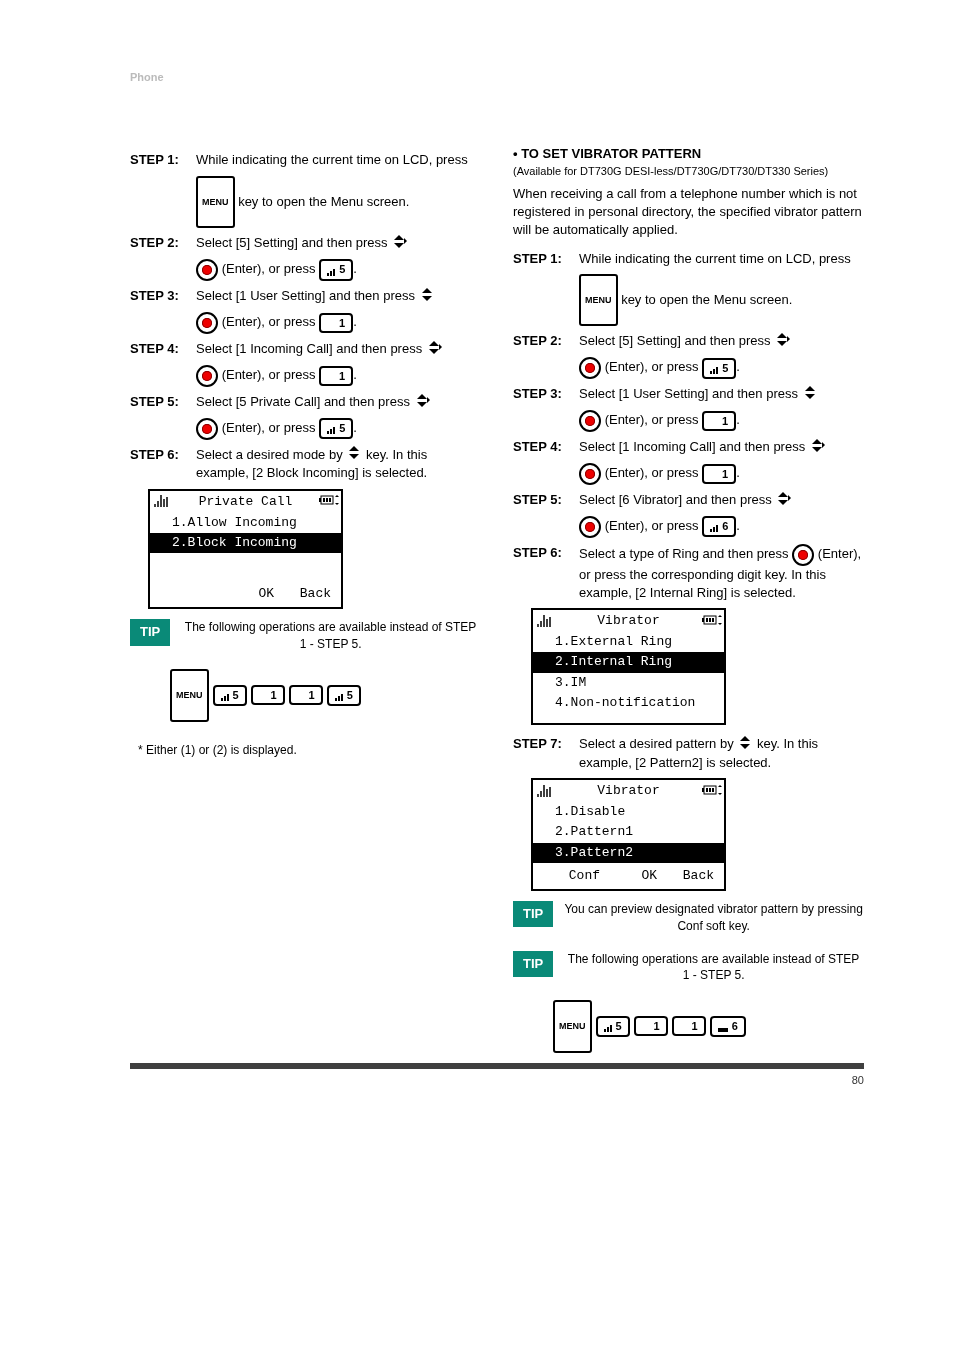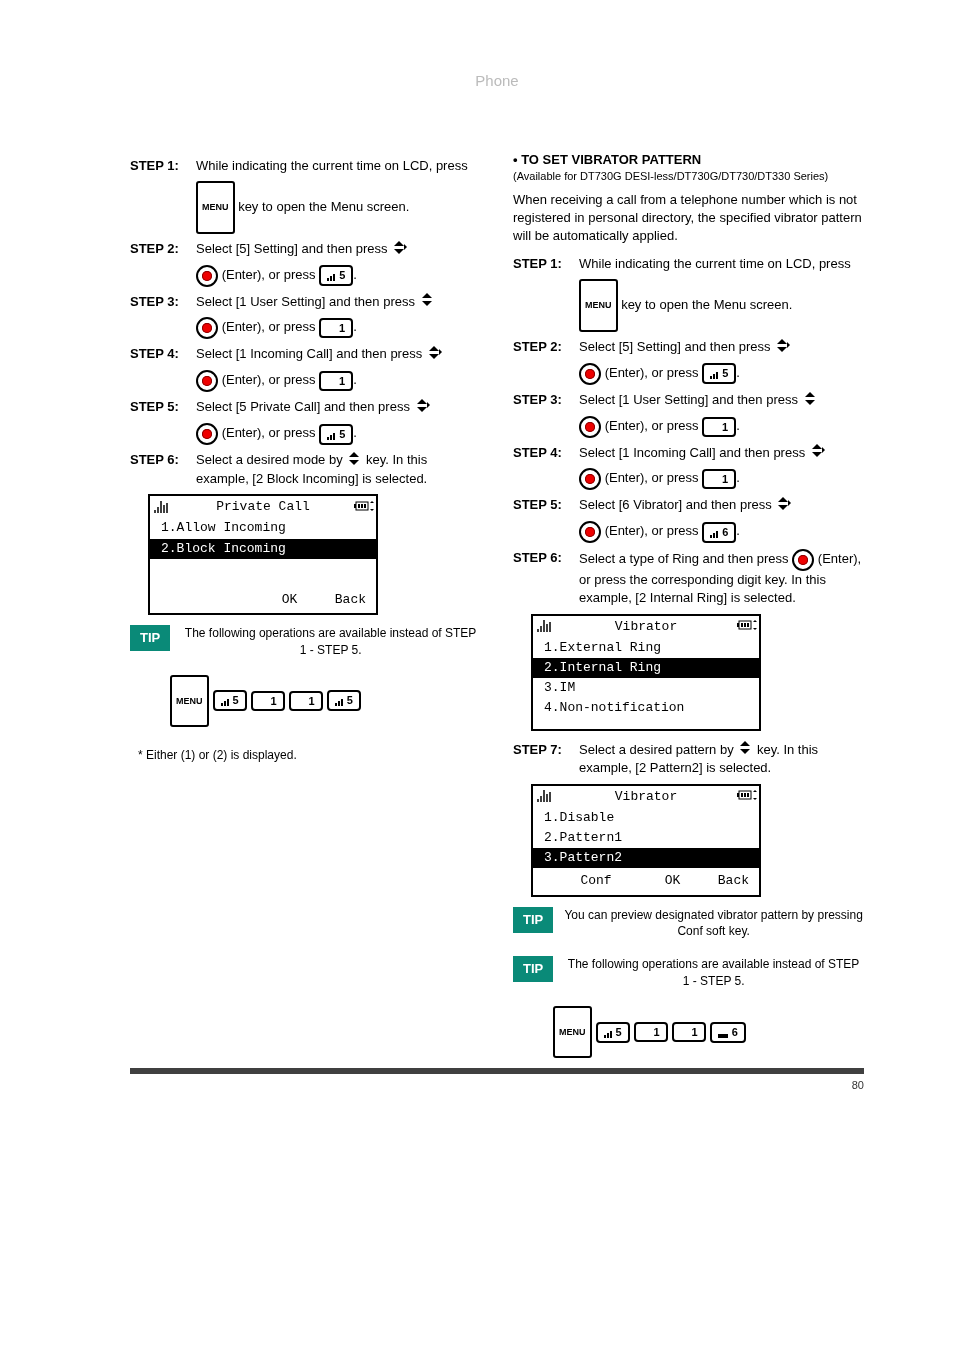--- a/index.html
+++ b/index.html
@@ -8,21 +8,21 @@
     font-family: Arial, sans-serif;
     font-size: 13px;
     color: #000;
     background: #fff;
     width: 954px;
     padding: 70px 90px 40px 130px;
     line-height: 1.4;
   }
   .two-col { display: flex; gap: 32px; }
   .col { flex: 1; min-width: 0; }
-  .page-title { color: #bbb; text-align: center; font-size: 15px; margin-bottom: 60px; }
+  .page-title { color: #bbb; text-align: left; font-size: 11px; margin-bottom: 60px; font-weight: bold; }
   .step { margin: 6px 0 6px 0; display: flex; align-items: flex-start; gap: 8px; }
   .step .label { flex: 0 0 58px; font-weight: bold; }
   .step .body { flex: 1; }
   .enter-dot {
     display: inline-block; width: 22px; height: 22px; border: 2px solid #000; border-radius: 50%;
     position: relative; vertical-align: middle;
   }
   .enter-dot::after {
     content: ""; position: absolute; width: 10px; height: 10px; background: #e00; border-radius: 50%;
     left: 50%; top: 50%; transform: translate(-50%,-50%);
@@ -32,29 +32,29 @@
     display: inline-block; border: 2px solid #000; border-radius: 3px; padding: 18px 4px;
     font-size: 9px; font-weight: bold; vertical-align: middle; background: #fff;
   }
   .key-digit {
     display: inline-block; border: 2px solid #000; border-radius: 4px; padding: 0 6px;
     font-size: 11px; font-weight: bold; vertical-align: middle; background: #fff;
     min-width: 34px; text-align: right; line-height: 16px;
   }
   .key-digit .bars { display:inline-block; vertical-align:middle; margin-right:2px;}
   .phone-screen {
-    border: 2px solid #000; width: 230px; font-family: "Courier New", monospace;
+    border: 2px solid #000; width: 195px; font-family: "Courier New", monospace;
     margin: 6px 0 10px 18px; font-size: 13px;
   }
   .phone-screen .titlebar {
     display: flex; align-items: center; justify-content: space-between; padding: 2px 4px;
   }
   .phone-screen .titlebar .ico { width: 18px; font-size: 12px; }
   .phone-screen .titlebar .ttl { flex: 1; text-align: center; }
-  .phone-screen .item { padding: 1px 11px; }
+  .phone-screen .item { padding: 1px 22px; }
   .phone-screen .item.sel { background: #000; color: #fff; }
   .phone-screen .softkeys { display: flex; justify-content: space-between; padding: 4px 10px; }
   .phone-screen .softkeys span { flex:1; text-align:right; }
   .tip-box {
     display: inline-block; background: #0a8a78; color: #fff; font-weight: bold;
     padding: 4px 10px; font-size: 13px; vertical-align: top;
   }
   .tip-row { display: flex; gap: 10px; margin: 10px 0 16px 0; align-items: flex-start; text-align: center; }
   .tip-text { flex: 1; font-size: 12px; }
   .note-text { font-size: 12px; margin-left: 8px; }

